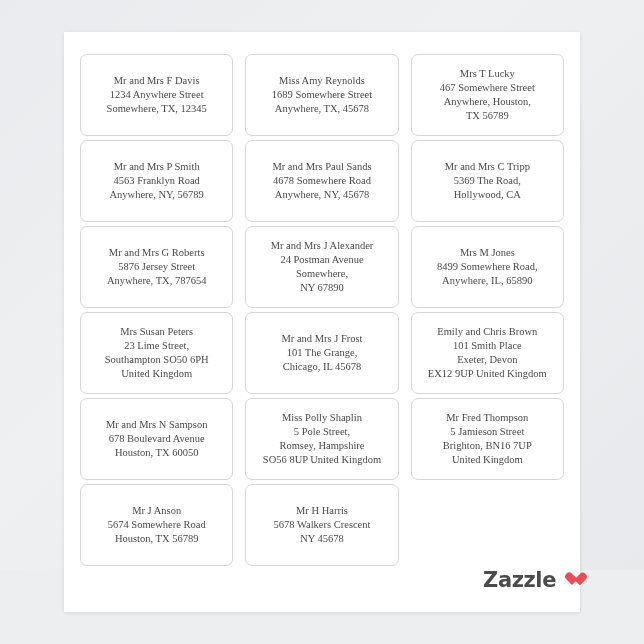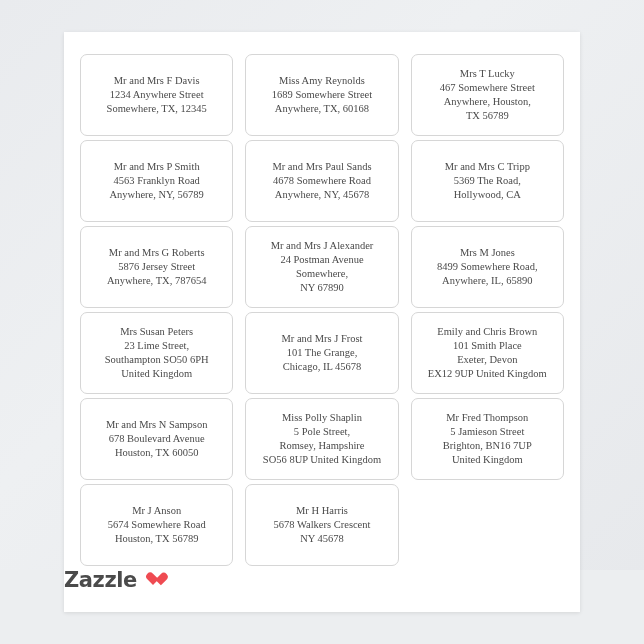--- a/index.html
+++ b/index.html
@@ -57,21 +57,21 @@
     font-family: "Liberation Serif", serif;
     white-space: pre-line;
   }
   .brand {
     position: absolute;
     left: 0;
     right: 0;
     bottom: 20px;
     display: flex;
     align-items: center;
-    justify-content: flex-start;
+    justify-content: flex-end;
     gap: 9px;
     margin-top: 12px;
   }
   .brand-name {
     font-family: "DejaVu Sans", sans-serif;
     font-weight: bold;
     font-size: 21px;
     letter-spacing: -0.4px;
     color: #4b4b4b;
   }
@@ -108,21 +108,21 @@
   <div class="sheet">
     <div class="labels-grid">
       <div class="label-card">
           <div class="label-text">Mr and Mrs F Davis
 1234 Anywhere Street
 Somewhere, TX, 12345</div>
         </div>
       <div class="label-card">
           <div class="label-text">Miss Amy Reynolds
 1689 Somewhere Street
-Anywhere, TX, 60168</div>
+Anywhere, TX, 45678</div>
         </div>
       <div class="label-card">
           <div class="label-text">Mrs T Lucky
 467 Somewhere Street
 Anywhere, Houston,
 TX 56789</div>
         </div>
       <div class="label-card">
           <div class="label-text">Mr and Mrs P Smith
 4563 Franklyn Road

